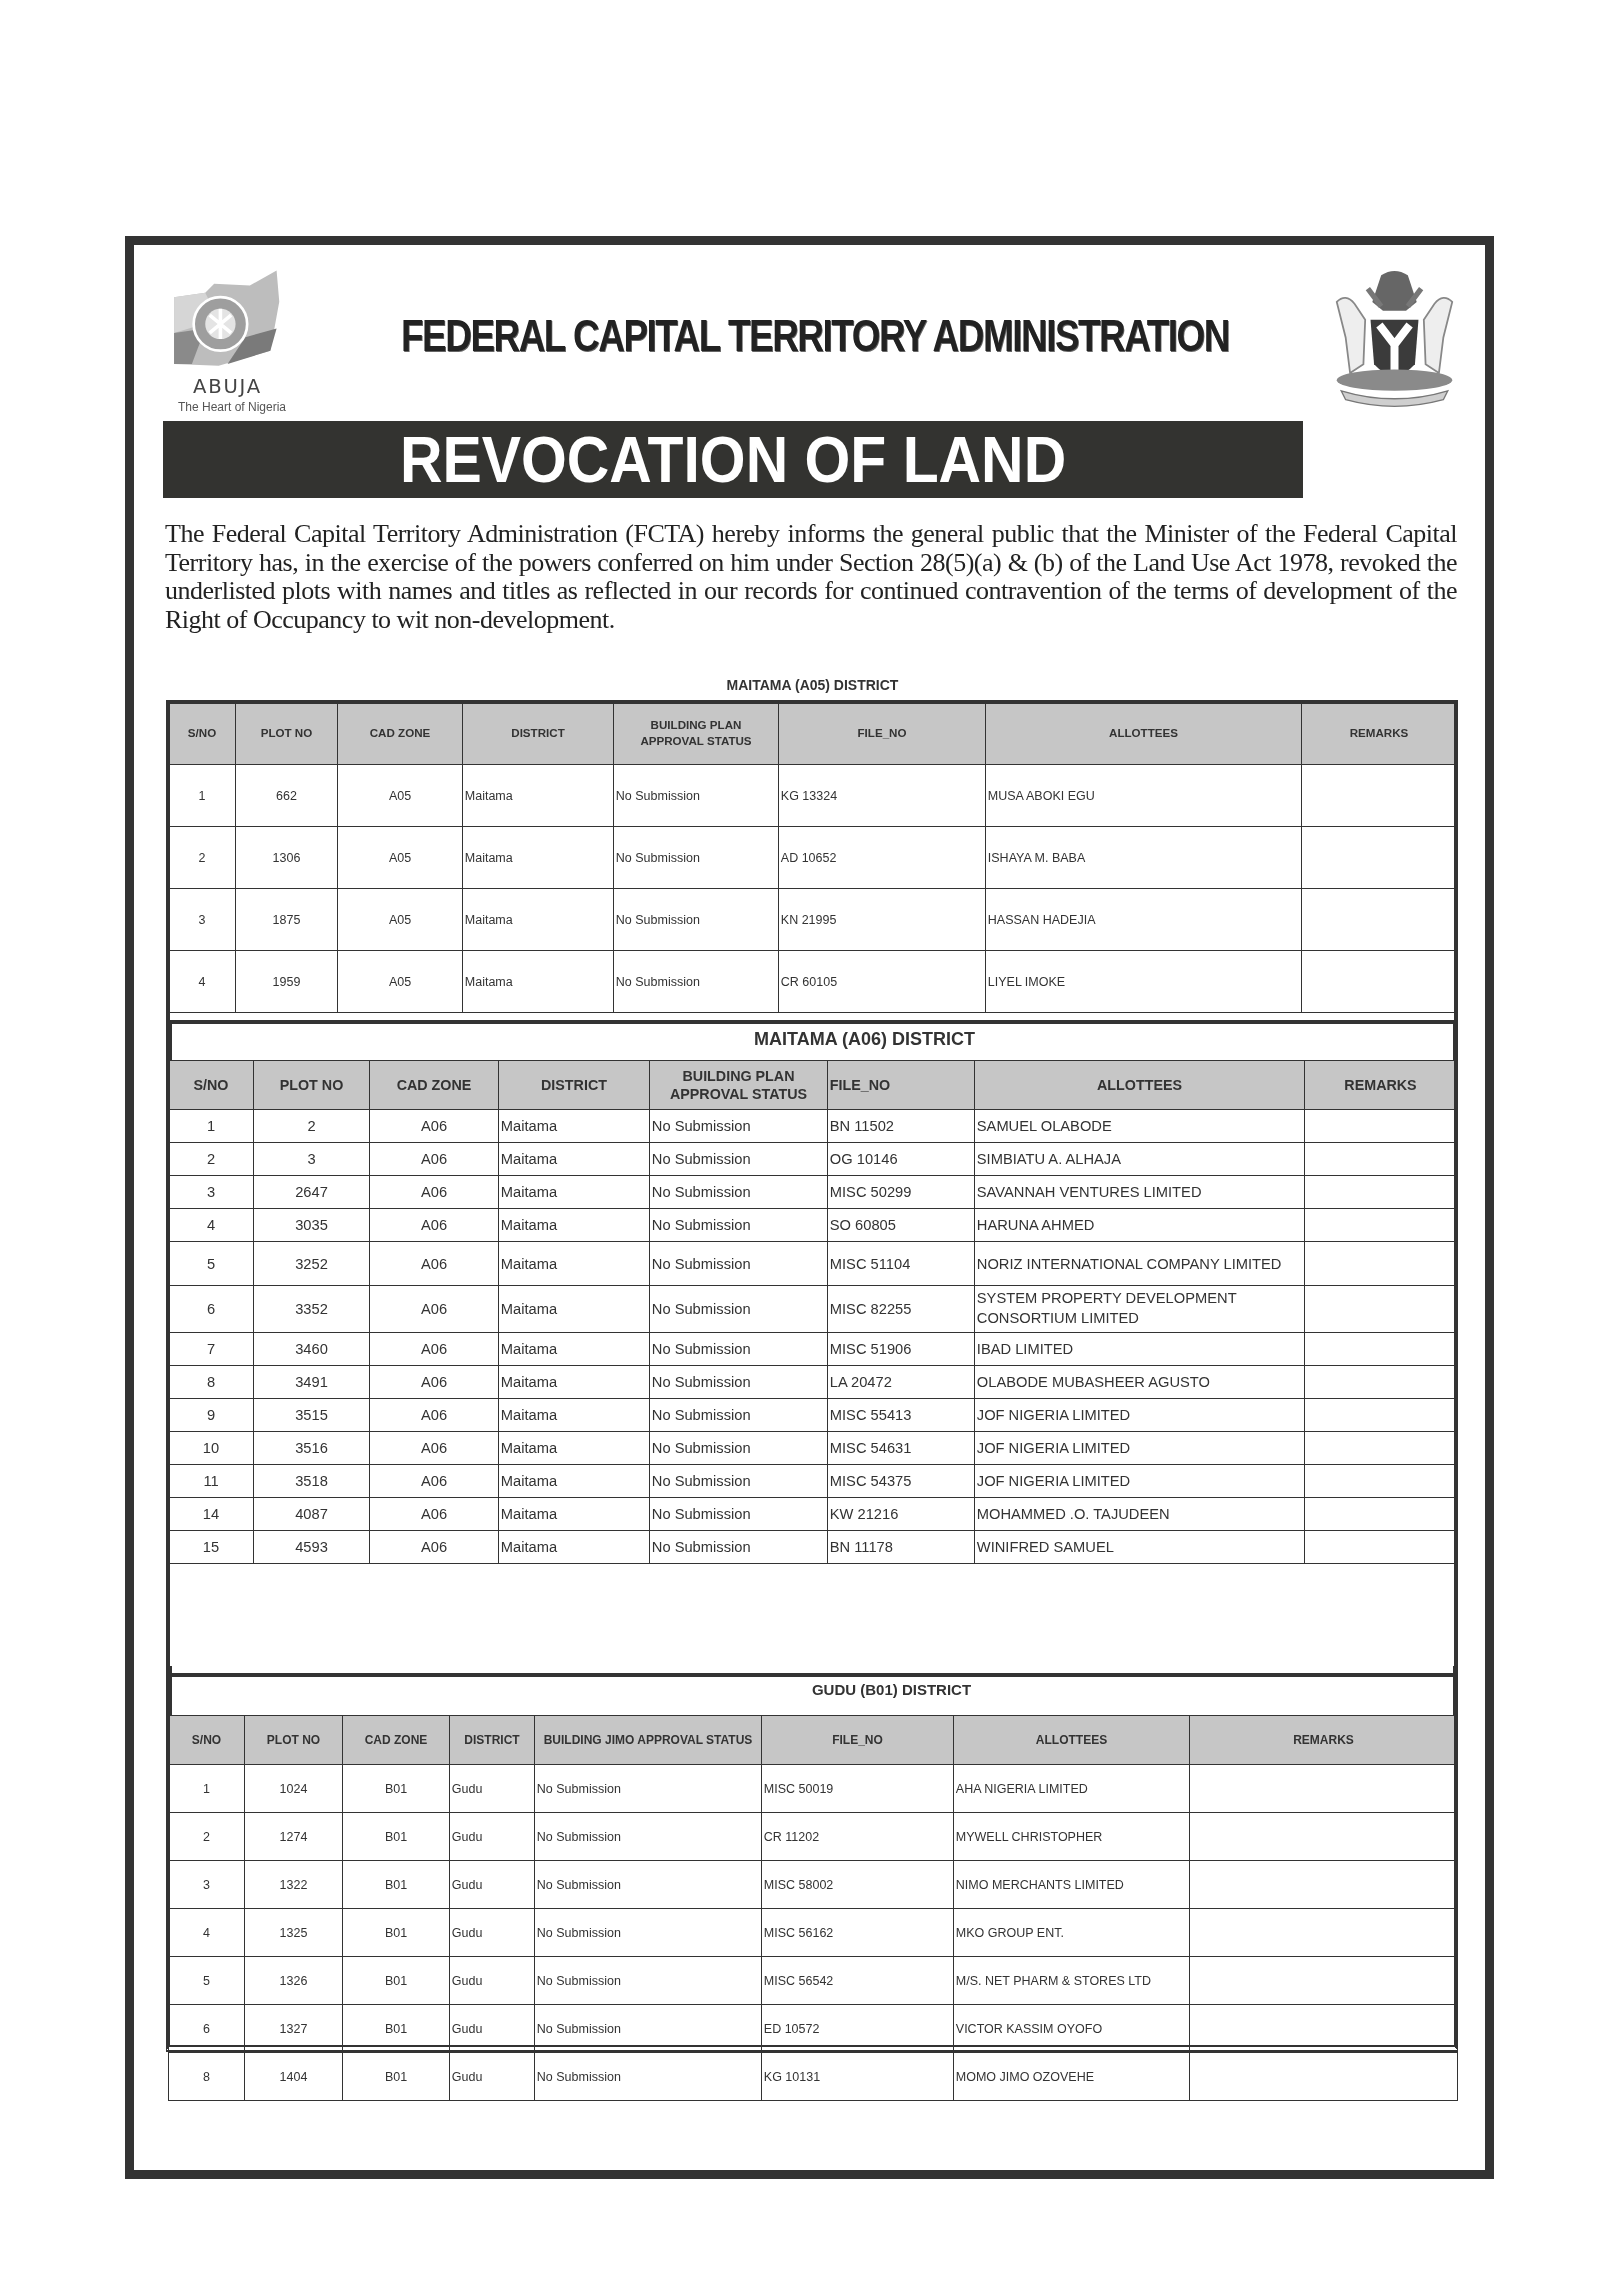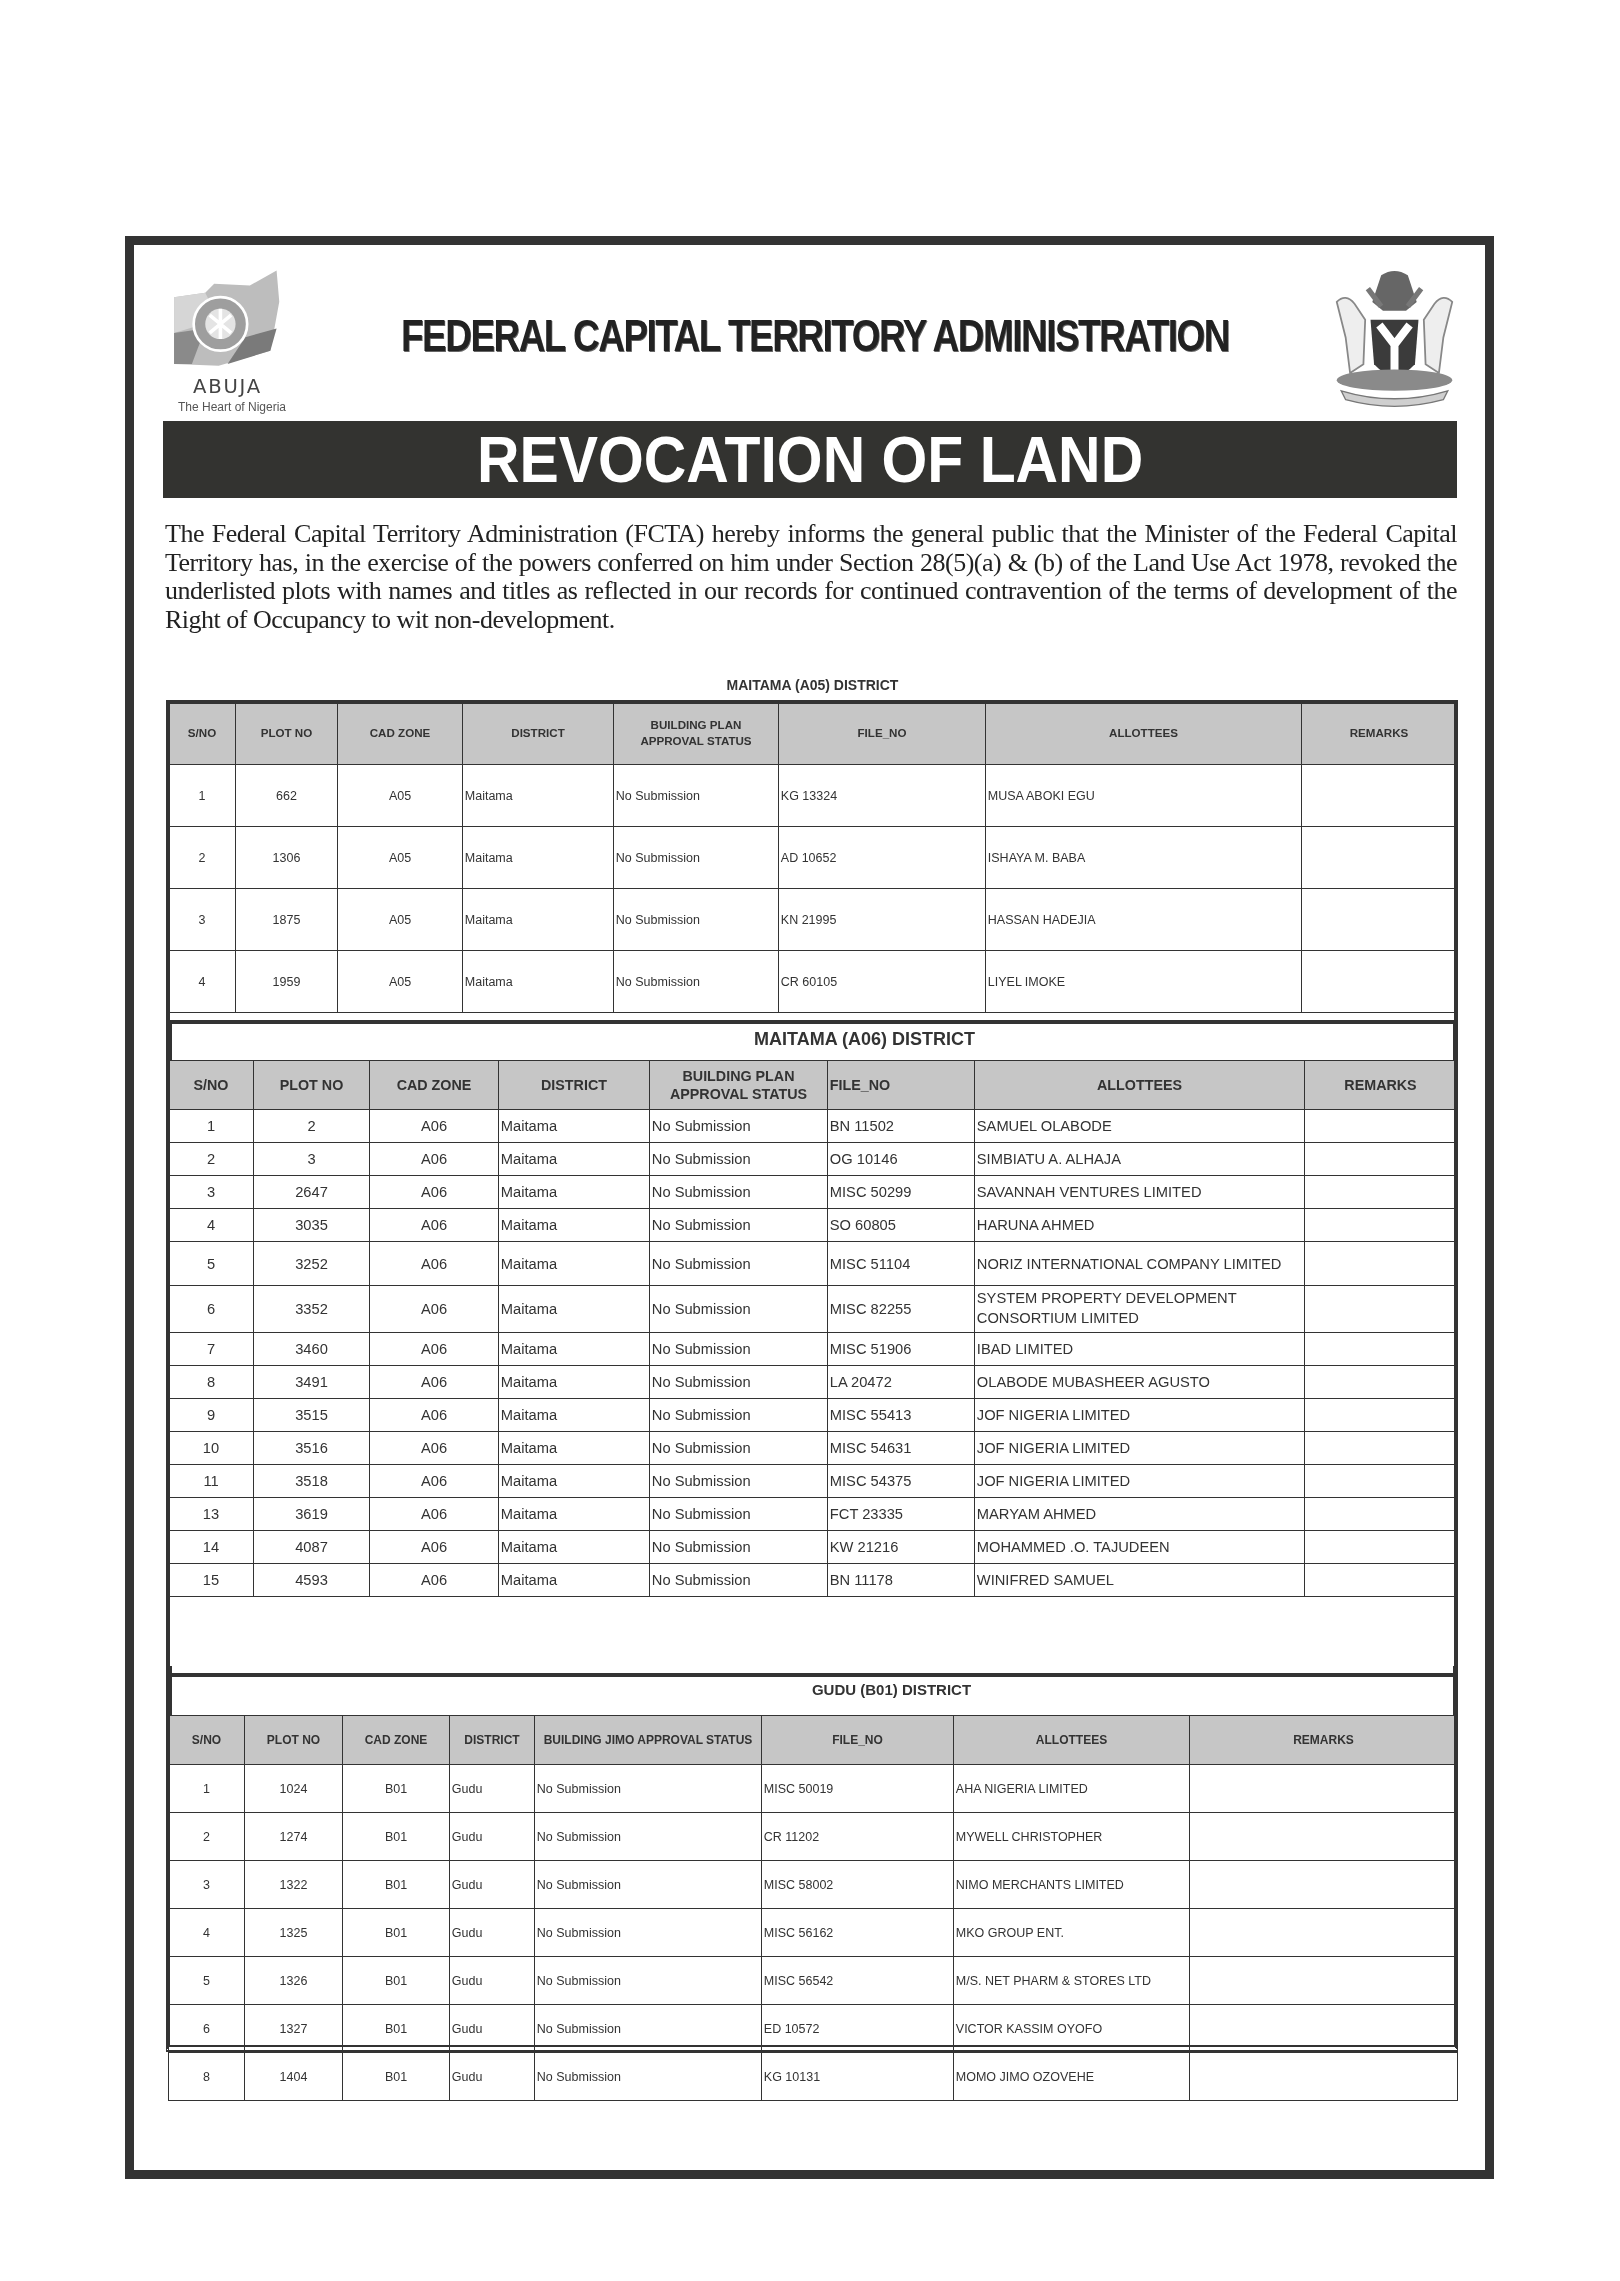--- a/index.html
+++ b/index.html
@@ -7,21 +7,21 @@
 
   .frame { position: absolute; left: 125px; top: 236px; width: 1369px; height: 1943px; border: 9px solid #333333; box-sizing: border-box; background: #fff; }
 
   
   .logo-abuja { position: absolute; left: 165px; top: 266px; width: 134px; height: 151px; }
   .logo-abuja .abuja-text { position: absolute; left: 9px; top: 109px; width: 107px; text-align: center; font-family: "DejaVu Sans", sans-serif; font-size: 19.6px; letter-spacing: 1.8px; color: #444; }
   .logo-abuja .tagline { position: absolute; left: 0; top: 134px; width: 134px; text-align: center; font-size: 12px; color: #555; }
   .fcta-title { position: absolute; left: 267px; top: 310px; width: 1096px; text-align: center; font-family: "Liberation Sans", sans-serif; font-weight: bold; font-size: 45px; letter-spacing: -1.8px; transform: scaleX(0.82); transform-origin: center; color: #222; text-shadow: 0.9px 0.9px 0 #666; }
   .coat-of-arms { position: absolute; left: 1319px; top: 266px; width: 151px; height: 143px; }
 
-  .banner { position: absolute; left: 163px; top: 421px; width: 1294px; height: 77px; background: #333330; display: flex; align-items: center; justify-content: center; }
+  .banner { position: absolute; left: 163px; top: 421px; width: 1140px; height: 77px; background: #333330; display: flex; align-items: center; justify-content: center; }
   .banner span { color: #fff; font-weight: bold; font-size: 64px; letter-spacing: 0px; transform: scaleX(0.92); display: inline-block; }
 
   .intro { position: absolute; left: 165px; top: 520px; width: 1292px; font-family: "Liberation Serif", serif; font-size: 26px; line-height: 28.5px; text-align: justify; color: #222; letter-spacing: -0.5px; }
 
   
   .district-title { position: absolute; text-align: center; font-weight: bold; color: #333; }
   table.rev { position: absolute; border-collapse: collapse; table-layout: fixed; font-family: "Liberation Sans", sans-serif; color: #333; }
   table.rev th, table.rev td { border: 1.8px solid #333; padding: 0 1.8px; overflow: hidden; white-space: nowrap; }
   table.rev th { background: #c6c6c6; font-weight: bold; text-align: center; }
   table.rev td.c { text-align: center; }
@@ -285,30 +285,20 @@
         <td class="c">11</td>
         <td class="c">3518</td>
         <td class="c">A06</td>
         <td class="l">Maitama</td>
         <td class="l">No Submission</td>
         <td class="l">MISC 54375</td>
         <td class="l">JOF NIGERIA LIMITED</td>
         <td class="l"></td>
       </tr>
       <tr>
-        <td class="c">13</td>
-        <td class="c">3619</td>
-        <td class="c">A06</td>
-        <td class="l">Maitama</td>
-        <td class="l">No Submission</td>
-        <td class="l">FCT 23335</td>
-        <td class="l">MARYAM  AHMED</td>
-        <td class="l"></td>
-      </tr>
-      <tr>
         <td class="c">14</td>
         <td class="c">4087</td>
         <td class="c">A06</td>
         <td class="l">Maitama</td>
         <td class="l">No Submission</td>
         <td class="l">KW 21216</td>
         <td class="l">MOHAMMED .O. TAJUDEEN</td>
         <td class="l"></td>
       </tr>
       <tr>

